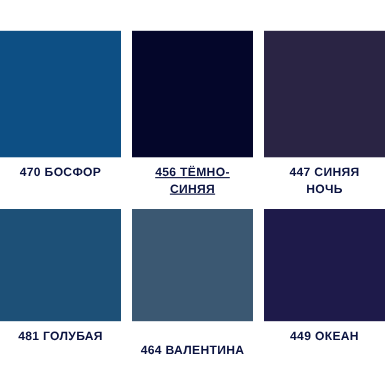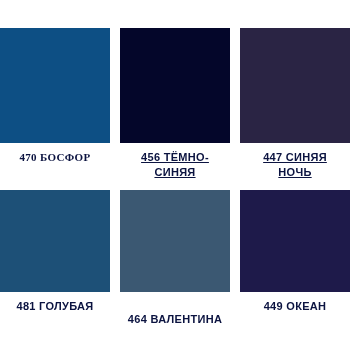--- a/index.html
+++ b/index.html
@@ -58,32 +58,32 @@
 </style>
 </head>
 <body style="background-color: rgb(255, 255, 255);">
 
 <div class="palette">
 
   <div class="swatch-row row-top">
 
     <div class="swatch-cell">
       <div class="swatch-chip" style="background-color: rgb(13, 79, 132);"></div>
-      <div class="swatch-label" style="color: rgb(11, 19, 64); font-family: Liberation Serif, serif;">470 БОСФОР</div>
+      <div class="swatch-label" style="color: rgb(11, 19, 64);">470 БОСФОР</div>
     </div>
 
     <div class="swatch-cell">
       <div class="swatch-chip" style="background-color: rgb(4, 6, 42);"></div>
       <div class="swatch-label" style="color: rgb(11, 19, 64); text-decoration: underline;">456 ТЁМНО-
 СИНЯЯ</div>
     </div>
 
     <div class="swatch-cell">
       <div class="swatch-chip" style="background-color: rgb(42, 36, 68);"></div>
-      <div class="swatch-label" style="color: rgb(11, 19, 64); text-decoration: underline;">447 СИНЯЯ
+      <div class="swatch-label" style="color: rgb(11, 19, 64);">447 СИНЯЯ
 НОЧЬ</div>
     </div>
 
   </div>
 
   <div class="swatch-row row-bottom">
 
     <div class="swatch-cell">
       <div class="swatch-chip" style="background-color: rgb(29, 80, 119);"></div>
       <div class="swatch-label" style="color: rgb(11, 19, 64);">481 ГОЛУБАЯ</div>

